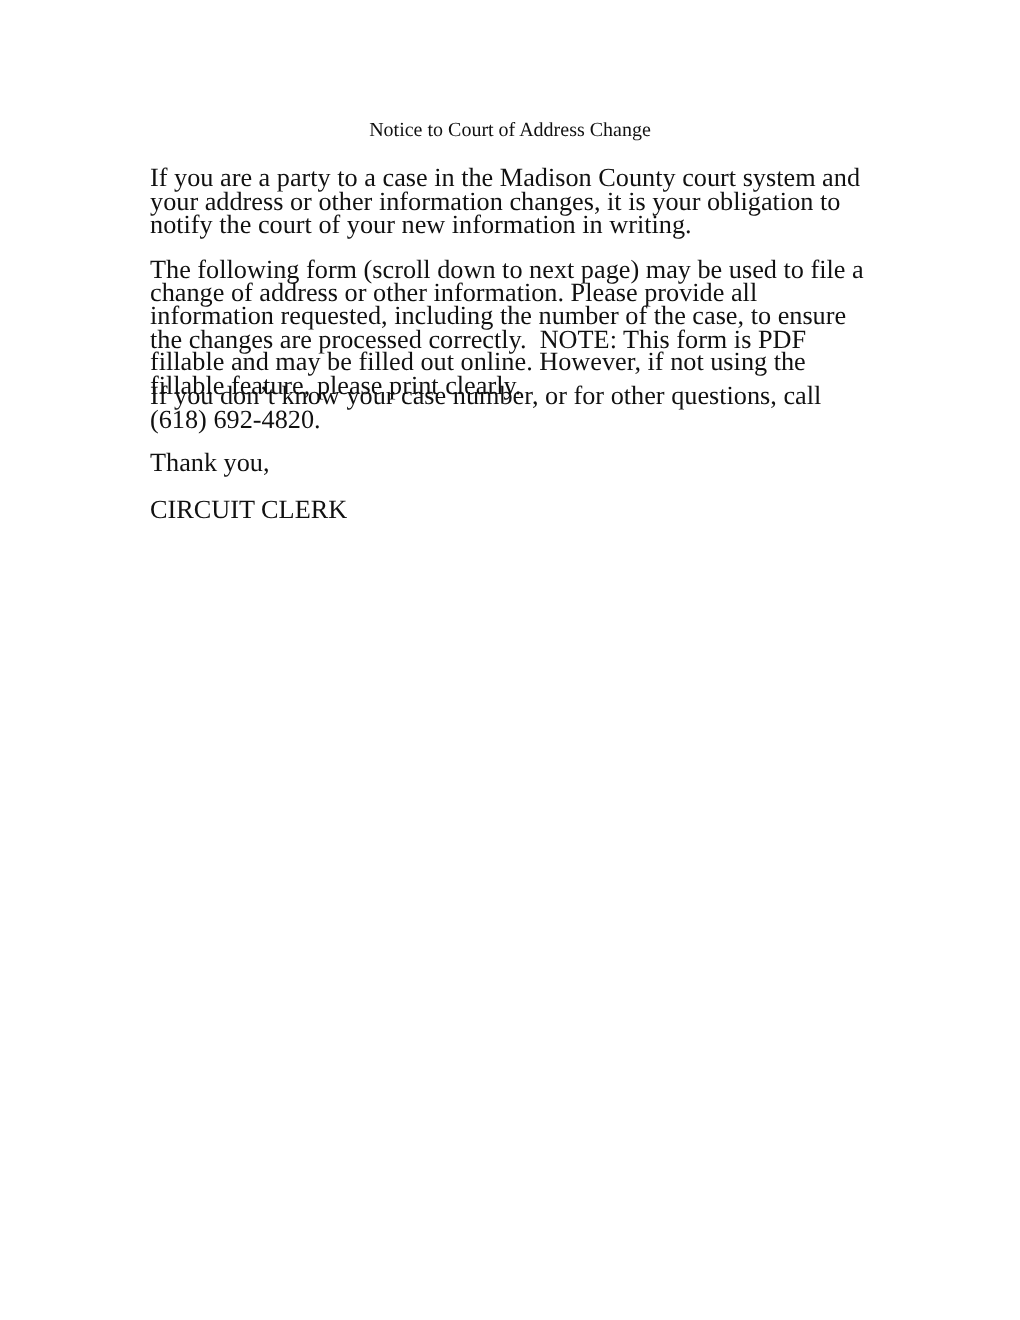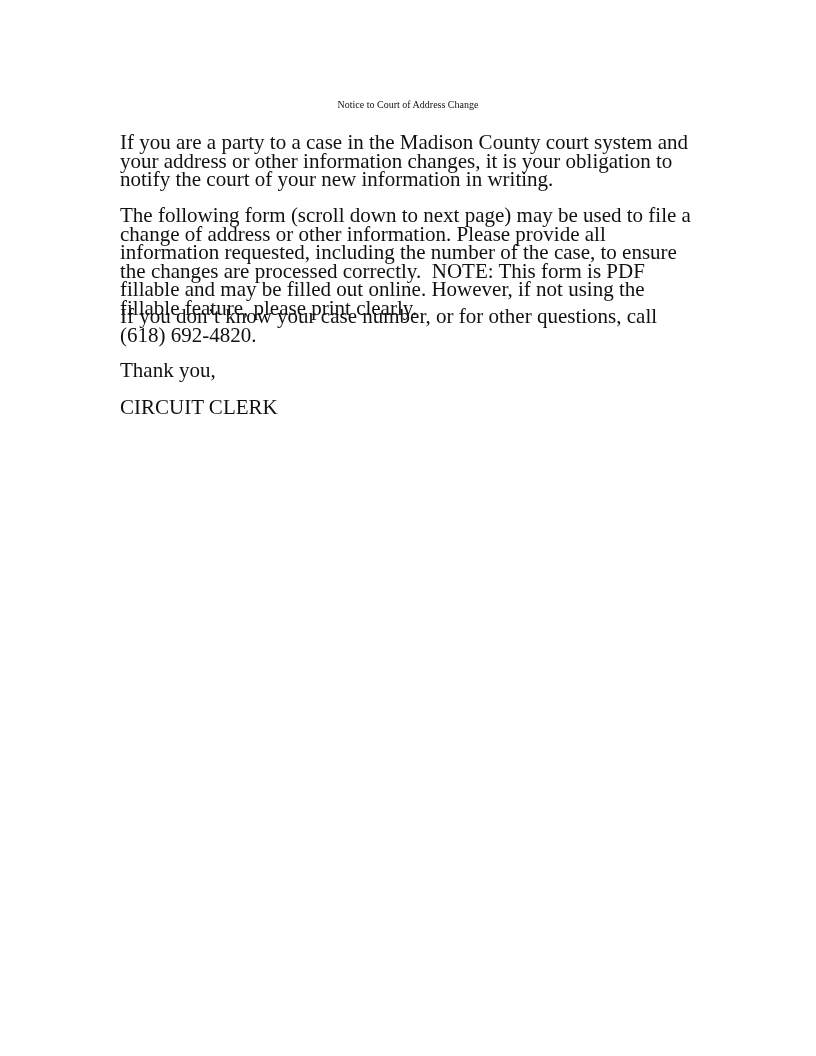--- a/index.html
+++ b/index.html
@@ -21,21 +21,21 @@
       width: 816px;
       height: 1056px;
       background: #ffffff;
     }
     .title {
       position: absolute;
       top: 95px;
       left: 0;
       width: 816px;
       text-align: center;
-      font-size: 10px;
+      font-size: 16px;
       line-height: 20px;
     }
     .para {
       position: absolute;
       left: 120px;
       width: 580px;
       font-size: 21px;
       line-height: 18.5px;
       margin: 0;
     }

